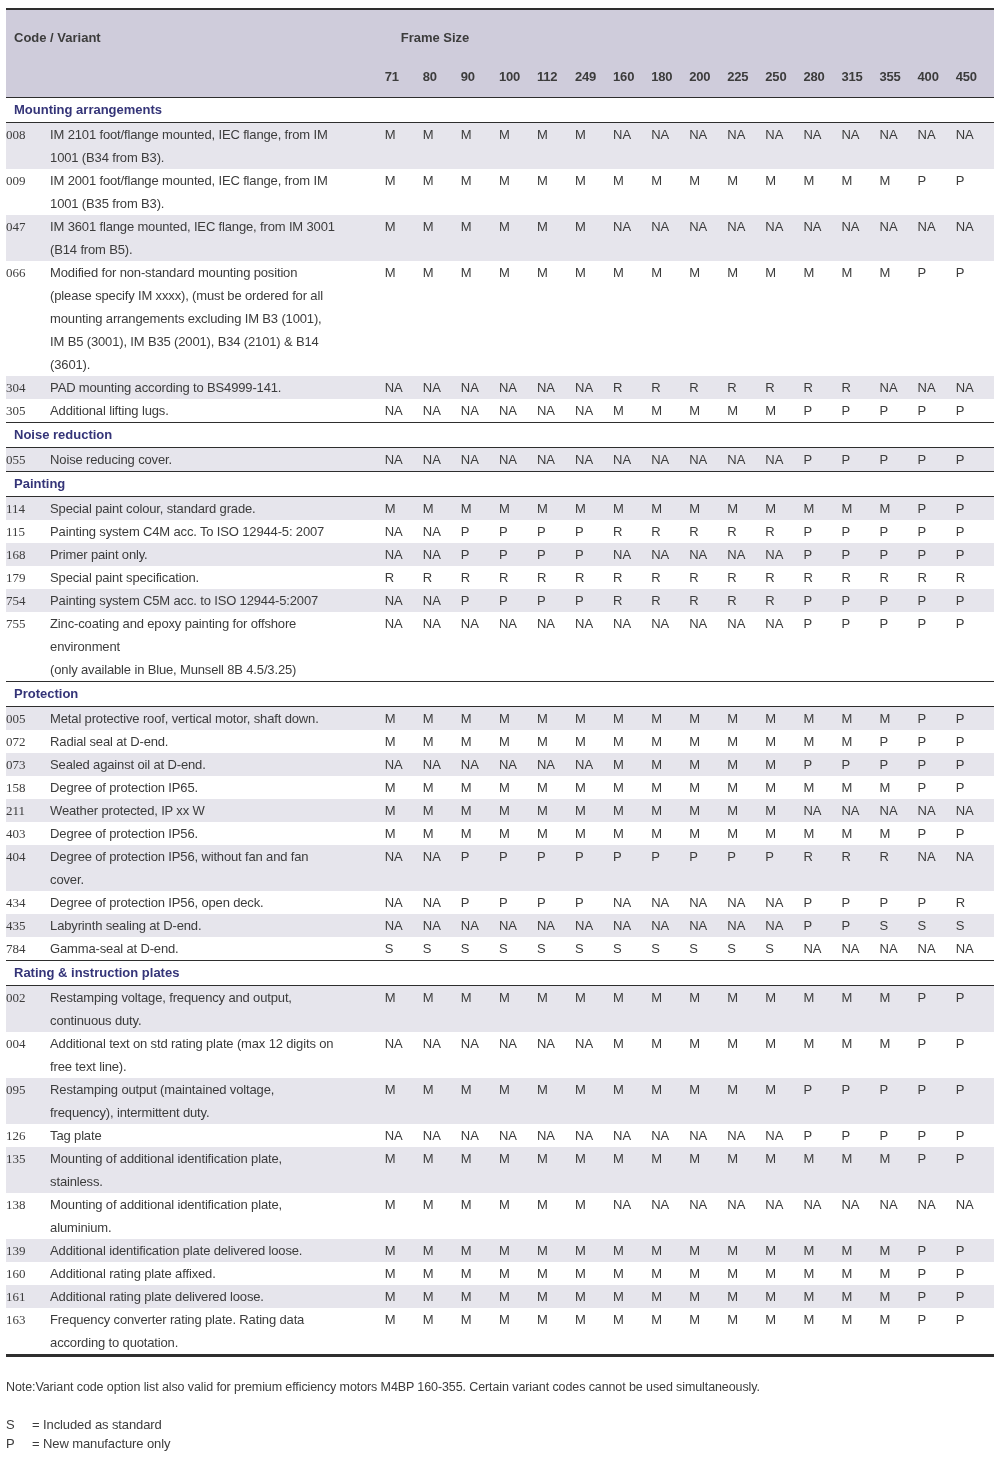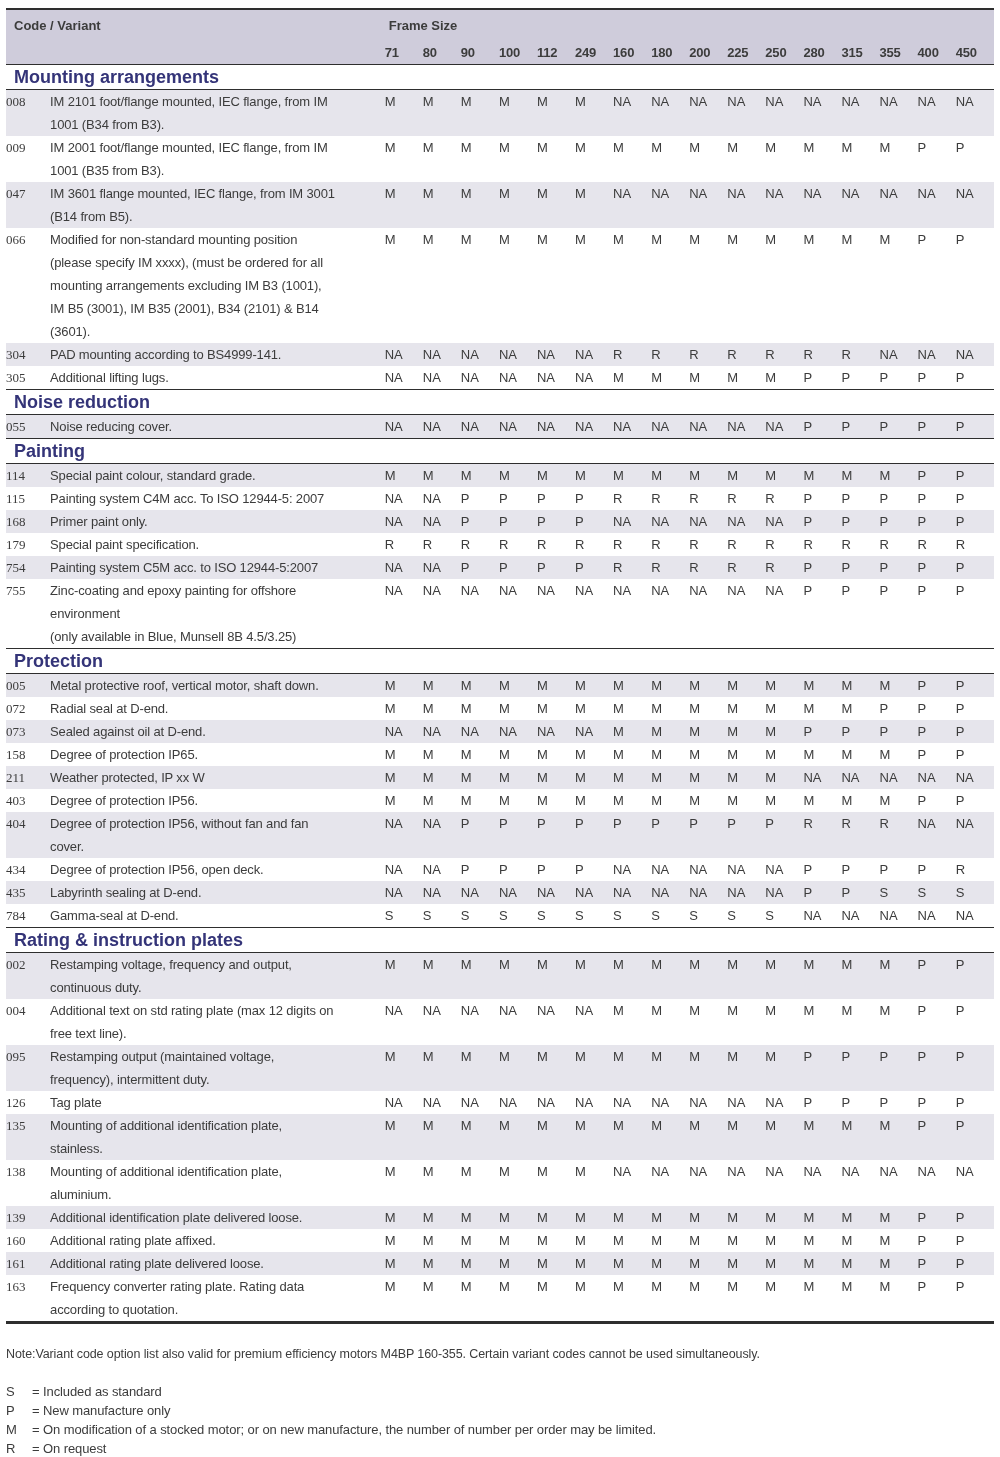--- a/index.html
+++ b/index.html
@@ -18,28 +18,28 @@
     table-layout: fixed;
     border-top: 2px solid #2e2e2e;
   }
   thead th {
     background: #cfccdb;
     text-align: left;
     font-weight: bold;
     font-size: 13px;
     line-height: 23px;
     vertical-align: top;
-    padding: 4px;
+    padding: 16px;
   }
   thead { border-bottom: 1px solid #2e2e2e; }
   th.code-head { padding-left: 8px; }
   th.num { letter-spacing: -0.2px; }
   tr.section-row td {
     font-weight: bold;
-    font-size: 18px;
+    font-size: 13px;
     color: #343478;
     line-height: 22px;
     padding: 1px 0 1px 8px;
     border-bottom: 1px solid #2e2e2e;
     border-top: 1px solid #2e2e2e;
     background: #ffffff;
   }
   tr.data-row td {
     vertical-align: top;
     font-size: 13px;

